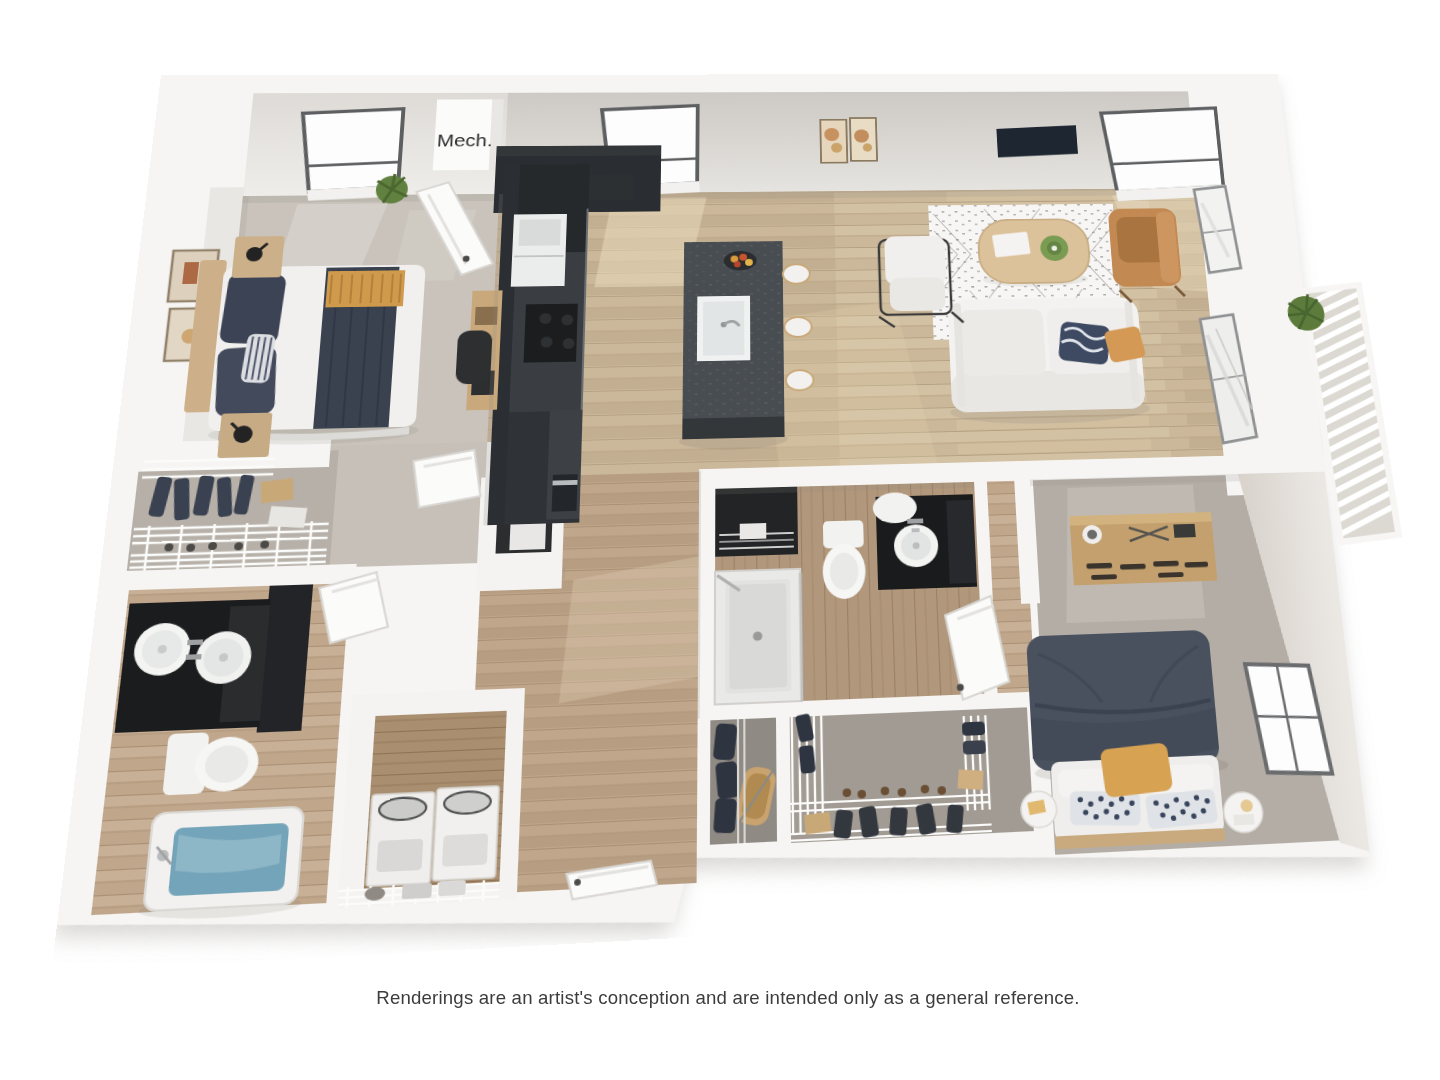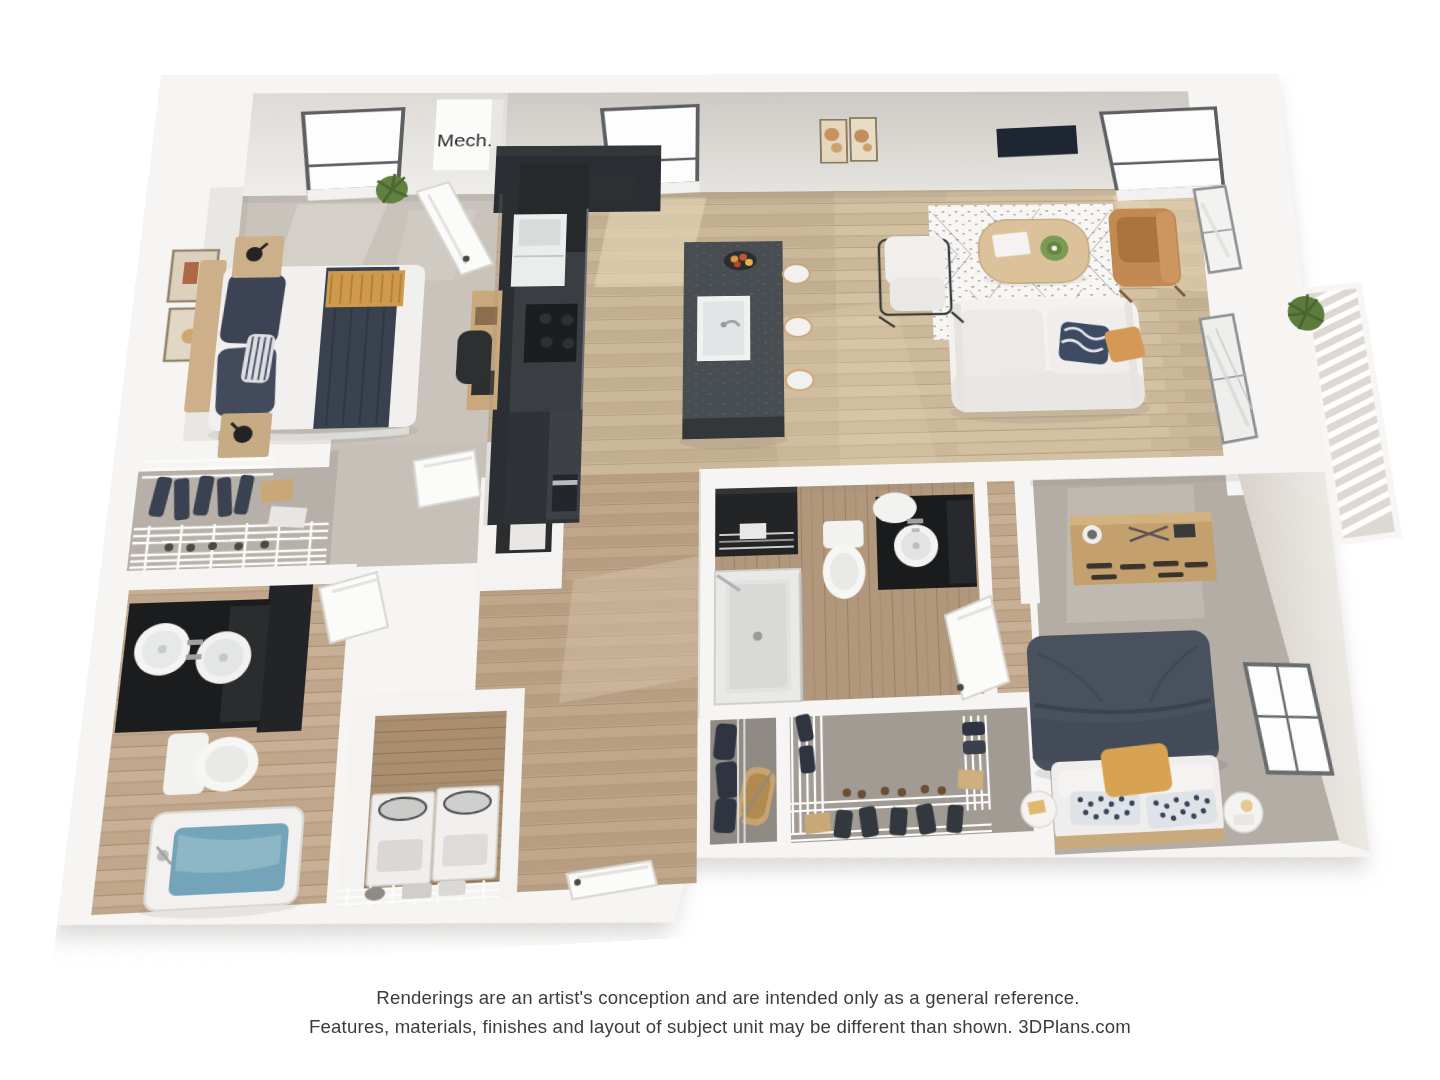--- a/index.html
+++ b/index.html
@@ -680,14 +680,13 @@
 <line x1="1128" y1="670" x2="1138" y2="777" stroke="#6a6c6e" stroke-width="2.5"></line>
         </g>
 
 <rect x="560" y="452" width="2" height="248" fill="#8c8880" opacity="0.2"></rect>
 <polygon points="352,142 356,142 356,502 352,502" fill="#8c8880" opacity="0.2"></polygon>
 </svg>
 </div>
 
 <div class="cap" style="top:987px;padding-left:8px">Renderings are an artist's conception and are intended only as a general reference.</div>
 
-<div class="cap" style="top:1016px">Features, materials, finishes and layout of subject unit may be different than shown. 3DPlans.com</div>
 </div>
 
 </body></html>

